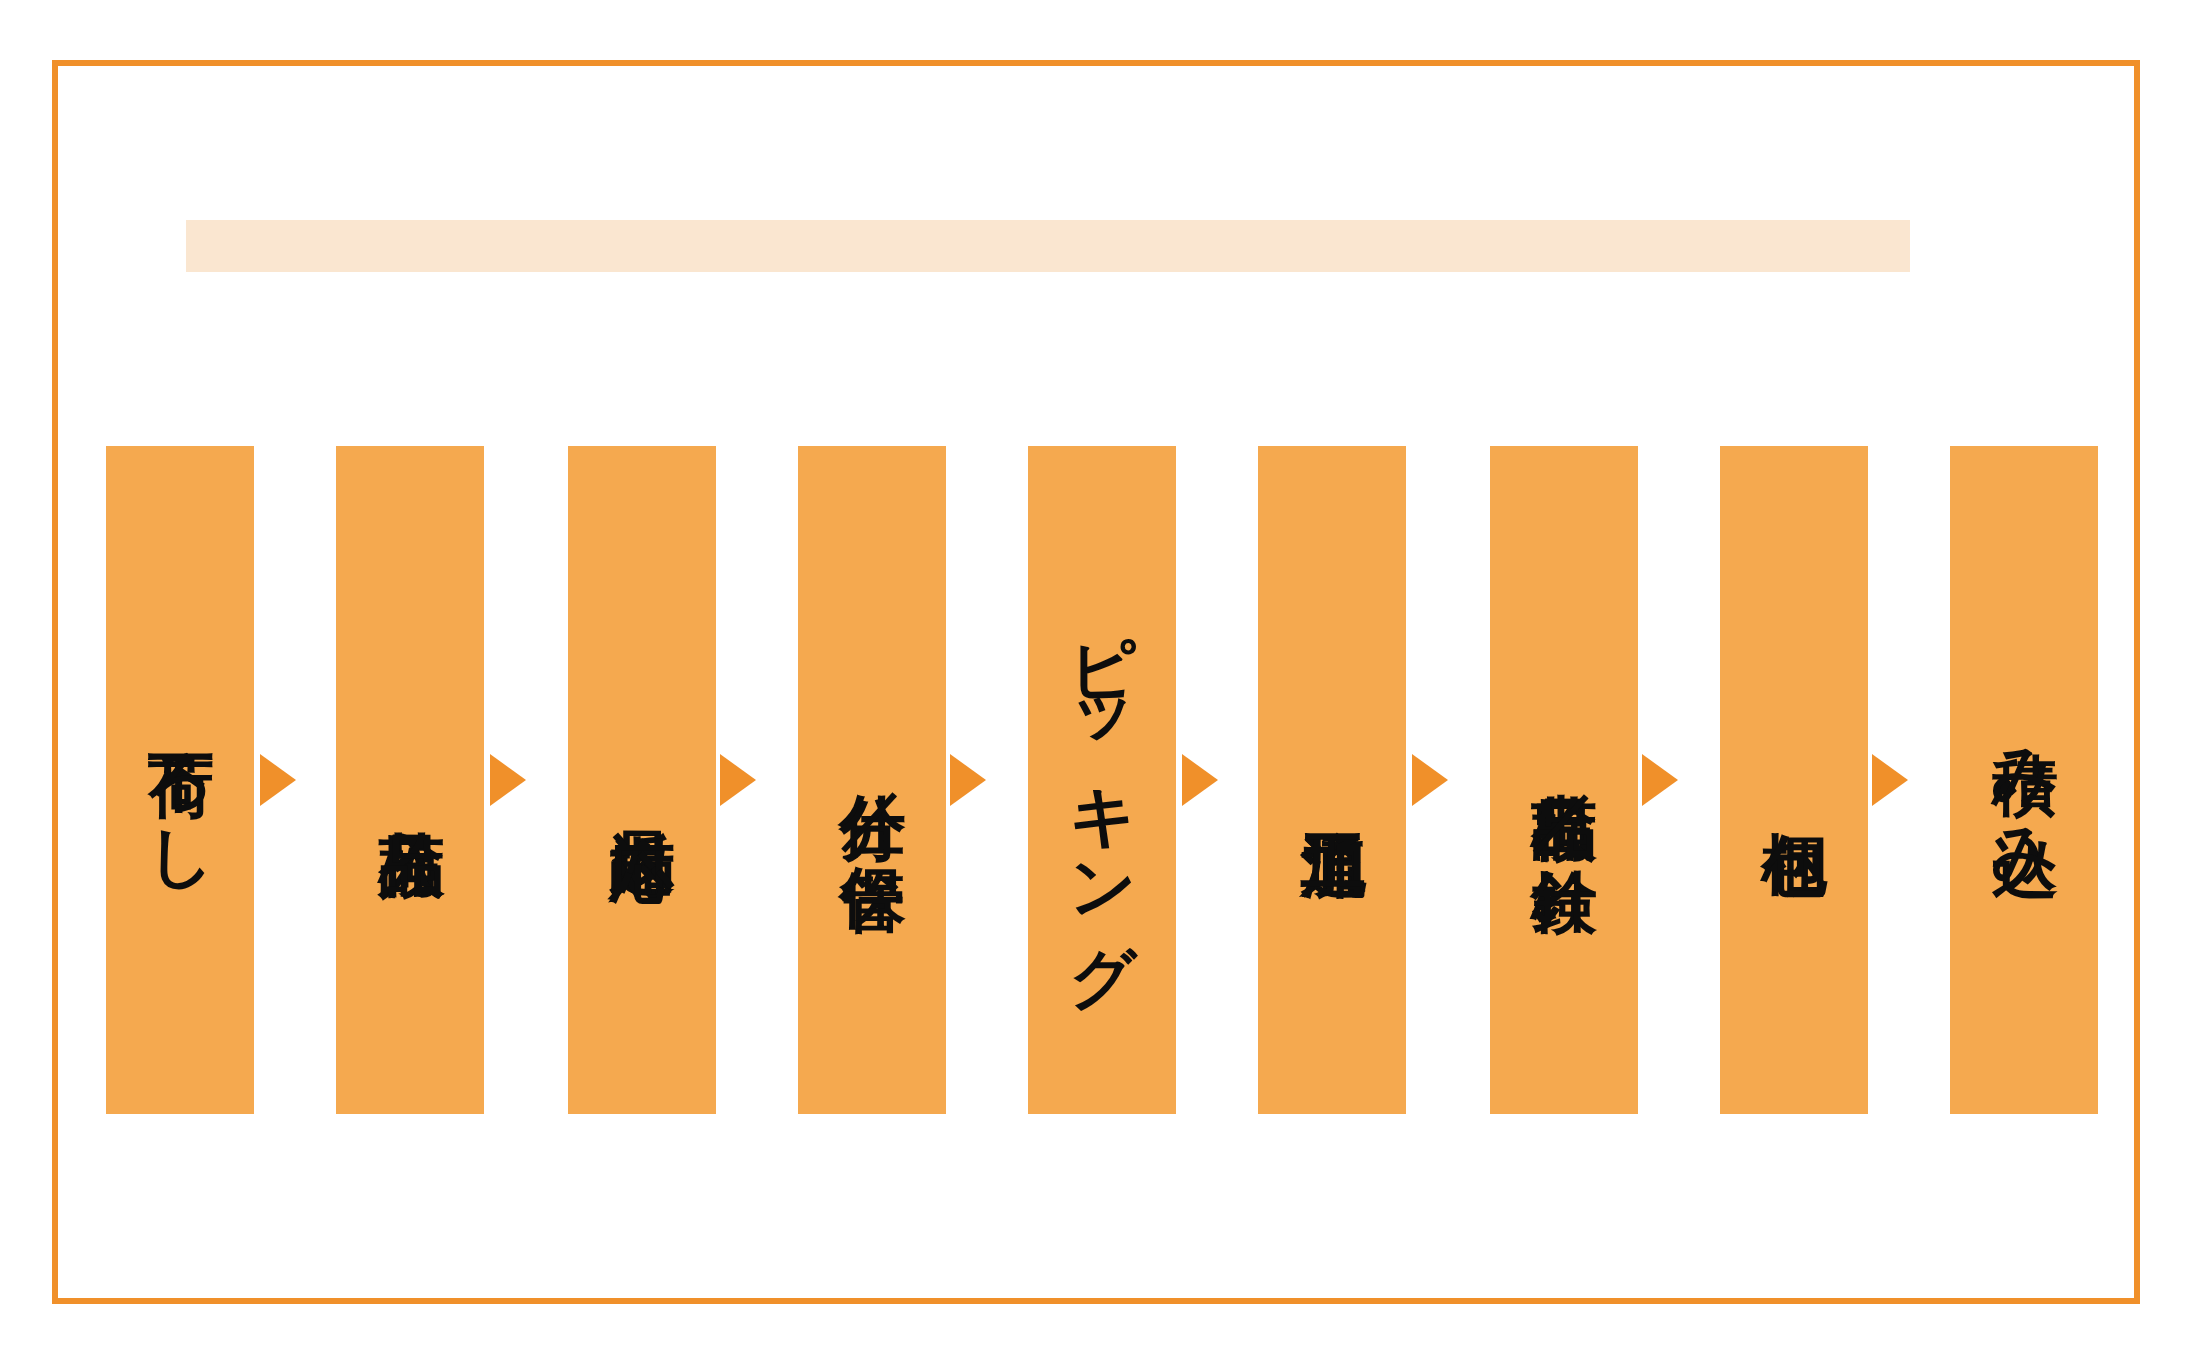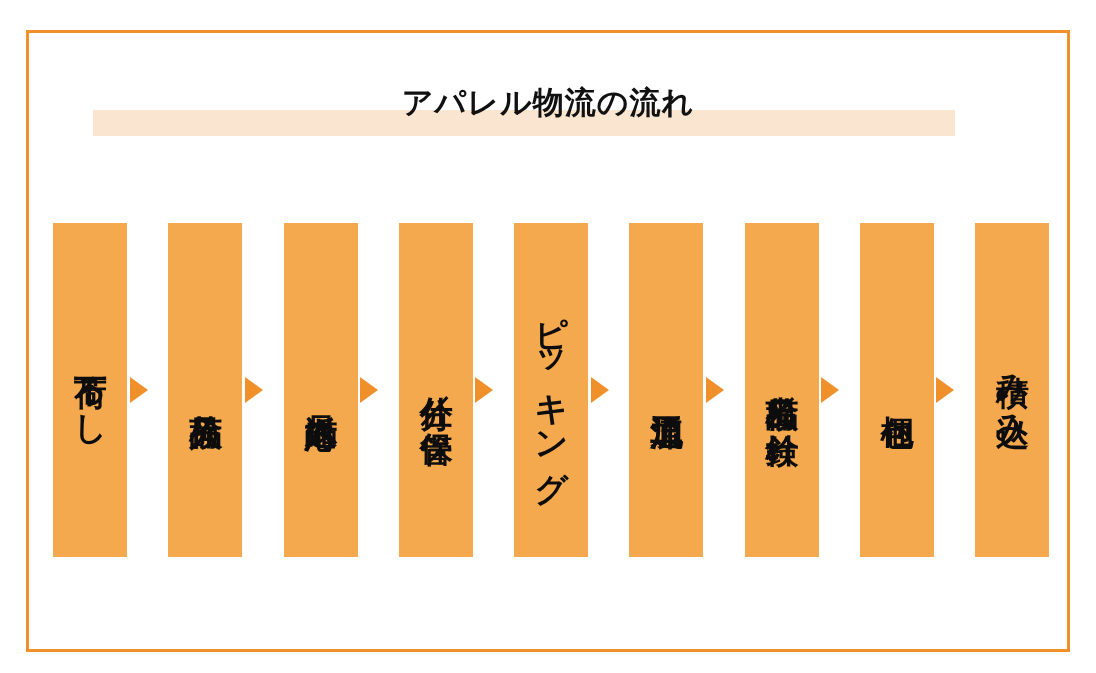--- a/index.html
+++ b/index.html
@@ -100,21 +100,20 @@
     border-left: 18px solid #F0902A;
   }
 </style>
 </head>
 <body>
 
 <div class="frame">
 
   <div class="title-wrap">
     <div class="title-highlight"></div>
-    <div class="title-text">アパレル物流の流れ</div>
   </div>
 
   <div class="flow">
 
     <div class="step-box">
       <span class="step-label">荷下ろし</span>
     </div>
     <div class="arrow"></div>
 
     <div class="step-box">

